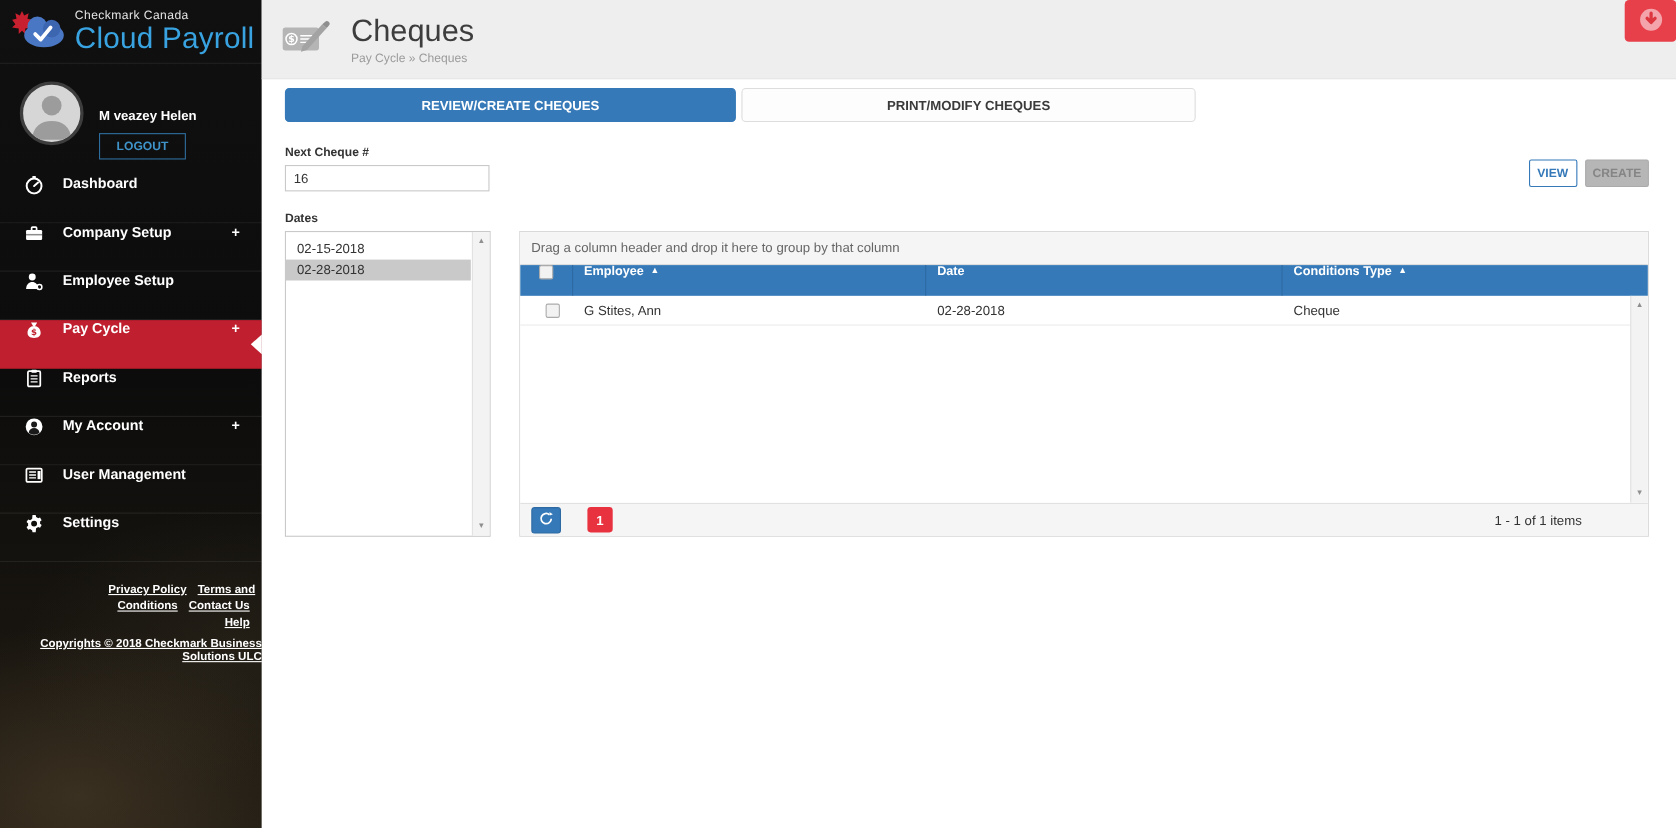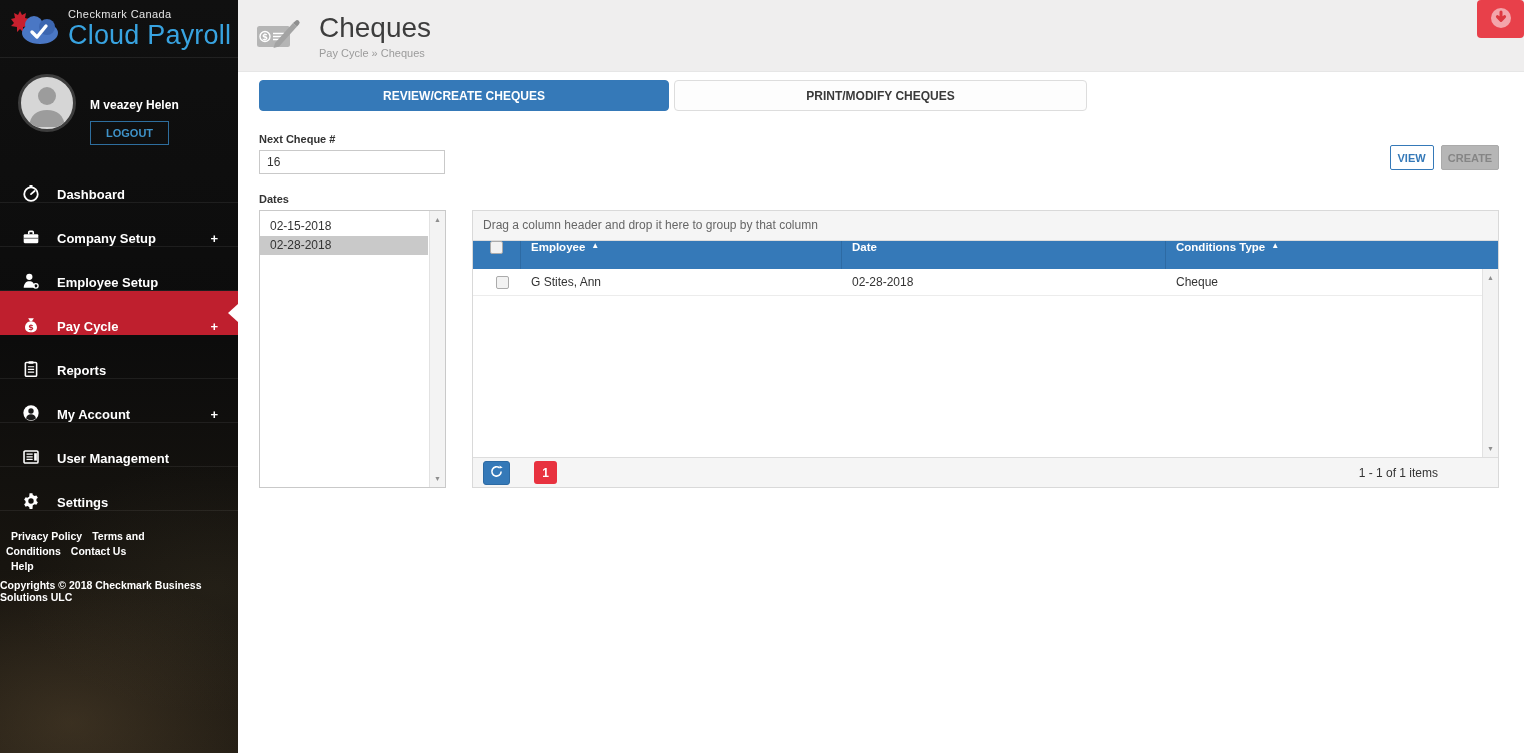--- a/index.html
+++ b/index.html
@@ -22,32 +22,32 @@
   .profile-area { display:flex; padding:16px 0 14px 18px; }
   .avatar { width:58px; height:58px; border-radius:50%; background:#d6d6d6;
     border:3px solid #3d3d3d; overflow:hidden; flex:none; }
   .profile-info { margin-left:14px; padding-top:4px;margin-top:20px; }
   .user-name { font-size:12px; font-weight:bold; color:#fff; margin-bottom:9px; }
   .logout-btn { display:inline-block; padding:5px 15px; background:transparent;
     border:1px solid #2e6e9e; color:#3f93c9; font-size:11px; font-weight:bold;
     font-family:"Liberation Sans",sans-serif; cursor:pointer; }
 
   .nav { list-style:none; }
-  .nav-item { position:relative; height:44px; display:flex; align-items:flex-end;
+  .nav-item { position:relative; height:44px; display:flex; align-items:flex-start;
     padding:0 20px 0 22px; border-bottom:1px solid rgba(255,255,255,.07); cursor:pointer; }
   .nav-item .nav-icon { width:18px; height:18px; flex:none; display:flex;
     align-items:center; justify-content:center; }
   .nav-item .nav-label { margin-left:17px; font-size:13px; font-weight:bold; color:#fff; }
   .nav-item .nav-plus { margin-left:auto; font-size:13px; font-weight:bold; color:#fff; }
   .nav-item.active { background:#bf1f2e; border-bottom-color:#bf1f2e; }
   .nav-item.active .active-arrow { position:absolute; right:0; top:50%; margin-top:-9px;
     width:0; height:0; border-top:9px solid transparent; border-bottom:9px solid transparent;
     border-right:10px solid #ffffff; }
 
-  .sidebar-footer { margin-top:18px; text-align:left; color:#fff; }
+  .sidebar-footer { margin-top:18px; text-align:right; color:#fff;text-decoration:underline; }
   .footer-links { font-size:10.5px; font-weight:bold; line-height:1.45; padding:0 6px; }
   .footer-links span { margin:0 5px; cursor:pointer; }
   .footer-copy { font-size:10.5px; font-weight:bold; margin-top:4px; }
 
   
   .main { position:absolute; left:238px; top:0; width:1286px; height:753px; background:#fff; }
   .page-header { position:relative; height:72px; background:#efeeee;
     border-bottom:1px solid #e6e6e6; display:flex; align-items:center; padding-left:17px; }
   .title-block { margin-left:18px; }
   .page-title { font-size:28px; font-weight:400; color:#3d3d3d; }

